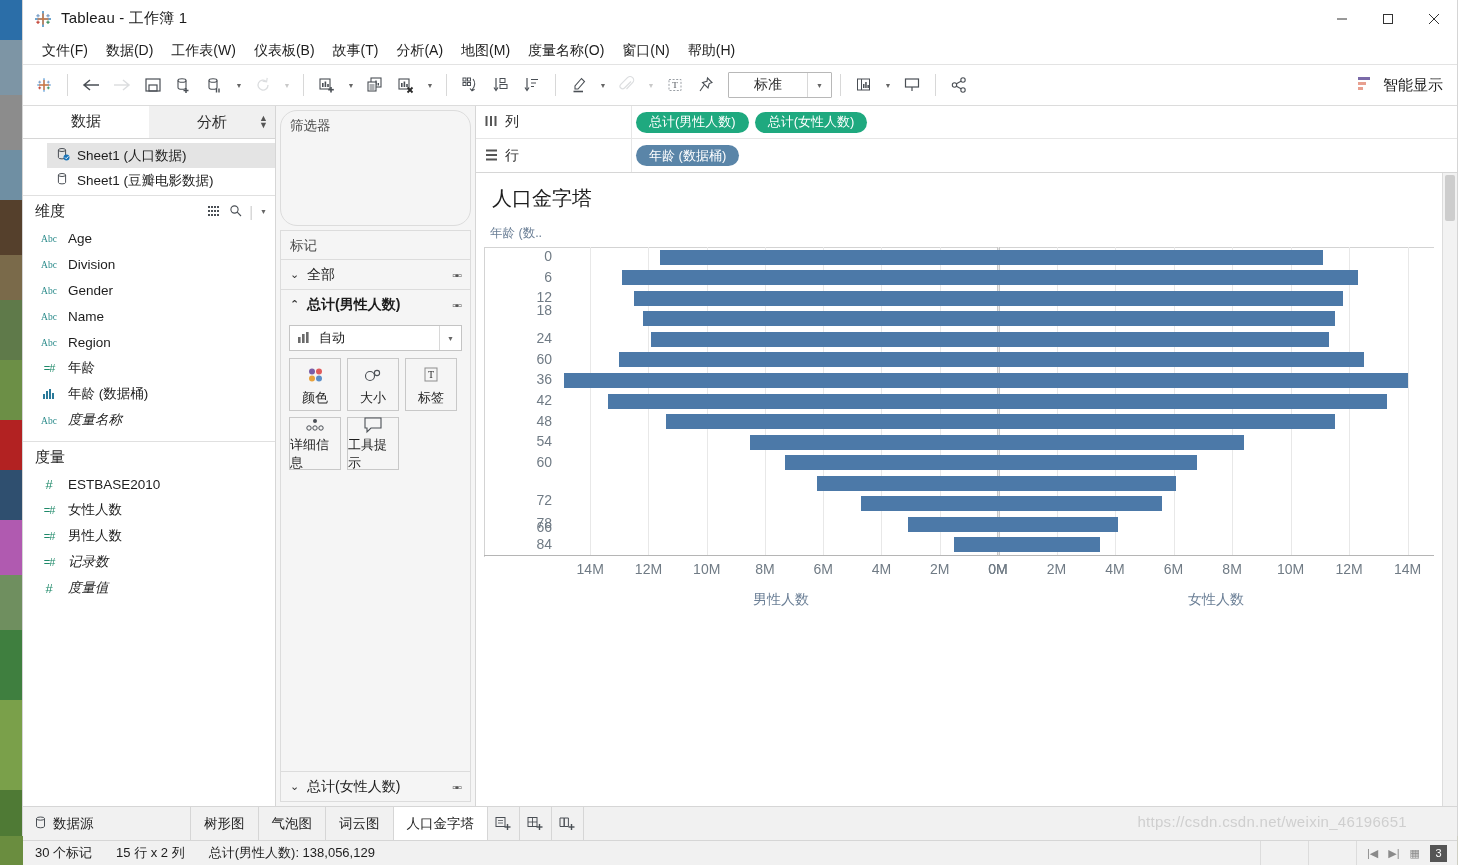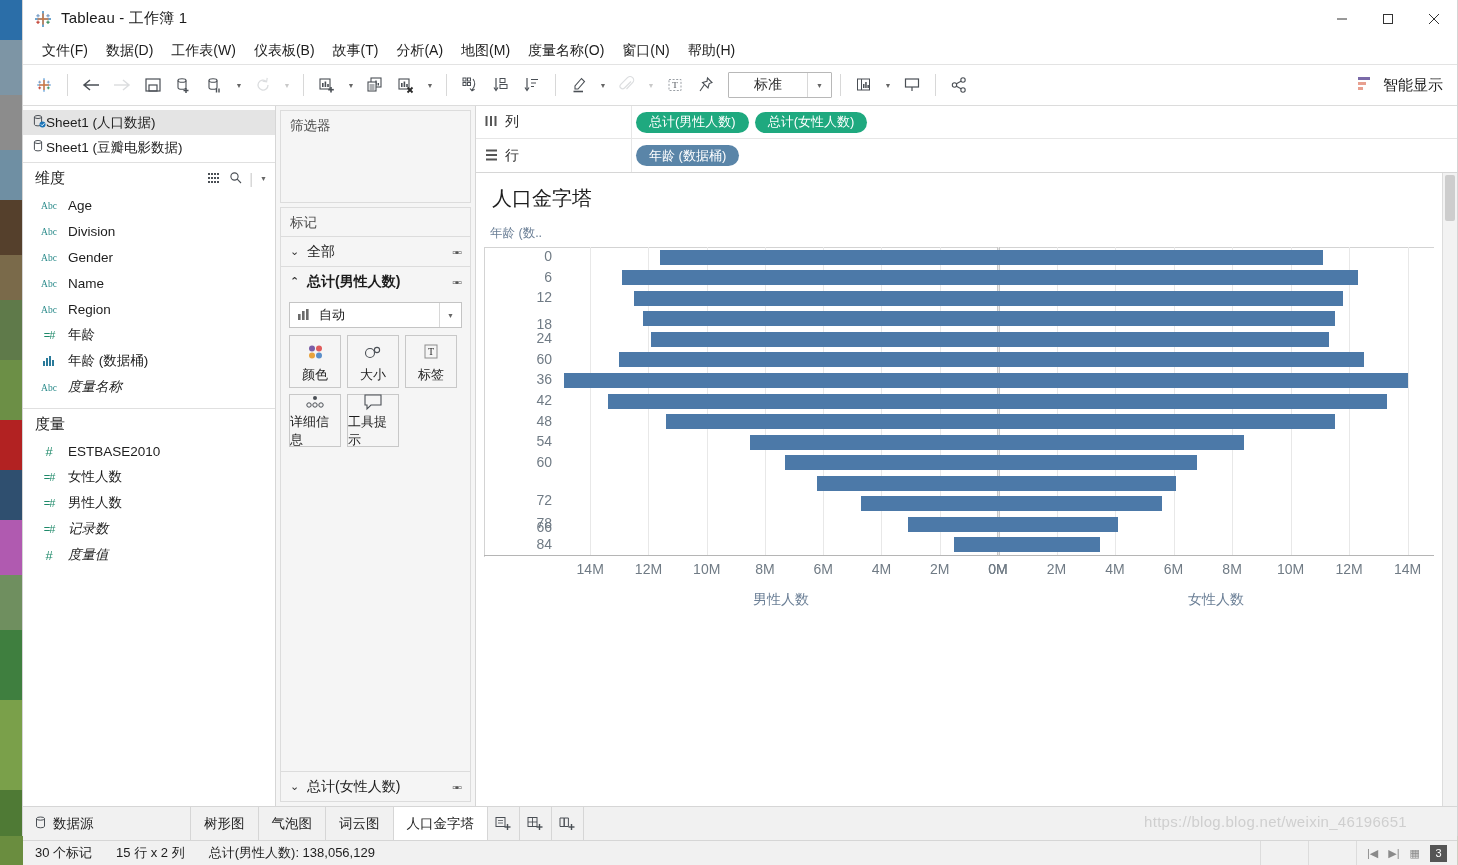--- a/index.html
+++ b/index.html
@@ -111,43 +111,43 @@
   .side-tabs { display: flex; height: 33px; border-bottom: 1px solid #d6d6d6; background: #f3f3f3; }
   .side-tab {
     flex: 1; display: flex; align-items: center; justify-content: center;
     font-size: 15px; color: #2b2b2b; position: relative;
   }
   .side-tab.active { background: #ffffff; border-bottom: 1px solid #fff; font-weight: 400;}
   .side-tab.inactive { background: #f0f0f0; }
   .side-tab .spin { position: absolute; right: 7px; font-size: 9px; color: #555; line-height: 7px;}
   .ds-list { padding: 4px 0 2px 0; border-bottom: 1px solid #e0e0e0; }
   .ds-item {
-    height: 25px; display: flex; align-items: center; padding-left: 10px;
-    font-size: 13.5px; color: #1d1d1d;
+    height: 25px; display: flex; align-items: center; gap: 7px; padding-left: 10px;
+    font-size: 13.5px; color: #1d1d1d; margin-left: 24px;
   }
   .ds-item.selected { background: #e4e4e4; }
   .sec-head {
     display: flex; align-items: center; padding: 6px 8px 4px 12px;
     font-size: 15px; color: #1d1d1d;
   }
   .sec-head .tools { margin-left: auto; display: flex; align-items: center; gap: 7px; color: #4a4a4a; }
   .field {
     height: 26px; display: flex; align-items: center; gap: 9px; padding-left: 16px;
     font-size: 13.5px; color: #1d1d1d;
   }
   .field .ftype { width: 20px; text-align: center; color: #2a8a8a; font-size: 10px; flex: none; }
   .field .fname.italic { font-style: italic; }
   .dim-block { border-bottom: 1px solid #e0e0e0; padding-bottom: 8px; min-height: 235px; }
   
   .cards { width: 200px; flex: none; background: #f5f5f5; border-right: 1px solid #d6d6d6;
            padding: 4px; display: flex; flex-direction: column; gap: 4px; }
   .card { border: 1px solid #dcdcdc; background: #f5f5f5; }
   .card-title { font-size: 13.5px; color: #4a4a4a; padding: 6px 9px 4px 9px; }
   .card.pages { height: 68px; }
-  .card.filters { height: 93px; }
+  .card.filters { height: 116px; border-radius: 17px; }
   .card.marks { flex: 1; display: flex; flex-direction: column; }
   .marks-row {
     height: 30px; display: flex; align-items: center; gap: 7px; padding: 0 9px;
     border-top: 1px solid #dcdcdc; font-size: 14px; color: #1d1d1d; background: #f5f5f5;
   }
   .marks-row.bold { font-weight: bold; }
   .marks-row .chev { font-size: 11px; color: #333; width: 10px; }
   .marks-row .mini { margin-left: auto; color: #555; font-size: 11px; letter-spacing: -1px;}
   .marks-body { padding: 6px 8px 8px 8px; flex: 1; background: #f5f5f5; }
   .mark-type {
@@ -505,20 +505,29 @@
             <rect x="1" y="11" width="5" height="3" fill="#e8a090"></rect>
           </svg>
         </span>
         <span>智能显示</span>
       </div>
     </div>
 
     <div class="bodyrow">
 
       <div class="sidebar">
+        <div class="side-tabs">
+          <div class="side-tab active">
+            <span>数据</span>
+          </div>
+          <div class="side-tab inactive">
+            <span>分析</span>
+            <span class="spin">▲<br>▼</span>
+          </div>
+        </div>
 
         <div class="ds-list">
           <div class="ds-item selected">
             <span>
               <svg width="13" height="14" viewBox="0 0 13 14">
                 <ellipse cx="5" cy="3" rx="3.6" ry="1.5" fill="none" stroke="#4a4f55" stroke-width="1"></ellipse>
                 <path d="M1.4 3 v7.4 a3.6 1.5 0 0 0 7.2 0 V3" fill="none" stroke="#4a4f55" stroke-width="1"></path>
                 <circle cx="9.5" cy="10.5" r="3" fill="#1a74b8"></circle>
                 <path d="M8 10.5 l1.2 1.2 l2.2 -2.4" fill="none" stroke="#fff" stroke-width="1"></path>
               </svg>
@@ -794,21 +803,21 @@
               <div class="axisline" style="left: 8px; top: 382px; width: 950px; height: 1px; background: rgb(181, 181, 181);"></div>
               <div class="ylabel" style="left: 14px; width: 62px; top: 75.2667px;">0</div>
               <div class="bar" style="left: 184.121px; top: 76.7667px; width: 337.879px; background: rgb(76, 121, 168);"></div>
               <div class="bar" style="left: 522px; top: 76.7667px; width: 324.805px; background: rgb(76, 121, 168);"></div>
               <div class="ylabel" style="left: 14px; width: 62px; top: 95.8px;">6</div>
               <div class="bar" style="left: 146.255px; top: 97.3px; width: 375.745px; background: rgb(76, 121, 168);"></div>
               <div class="bar" style="left: 522px; top: 97.3px; width: 359.919px; background: rgb(76, 121, 168);"></div>
               <div class="ylabel" style="left: 14px; width: 62px; top: 116.333px;">12</div>
               <div class="bar" style="left: 157.906px; top: 117.833px; width: 364.094px; background: rgb(76, 121, 168);"></div>
               <div class="bar" style="left: 522px; top: 117.833px; width: 345.289px; background: rgb(76, 121, 168);"></div>
-              <div class="ylabel" style="left: 14px; width: 62px; top: 143px;">18</div>
+              <div class="ylabel" style="left: 14px; width: 62px; top: 129px;">18</div>
               <div class="bar" style="left: 166.644px; top: 138.367px; width: 355.356px; background: rgb(76, 121, 168);"></div>
               <div class="bar" style="left: 522px; top: 138.367px; width: 336.51px; background: rgb(76, 121, 168);"></div>
               <div class="ylabel" style="left: 14px; width: 62px; top: 157.4px;">24</div>
               <div class="bar" style="left: 175.383px; top: 158.9px; width: 346.617px; background: rgb(76, 121, 168);"></div>
               <div class="bar" style="left: 522px; top: 158.9px; width: 330.658px; background: rgb(76, 121, 168);"></div>
               <div class="ylabel" style="left: 14px; width: 62px; top: 177.933px;">60</div>
               <div class="bar" style="left: 143.342px; top: 179.433px; width: 378.658px; background: rgb(76, 121, 168);"></div>
               <div class="bar" style="left: 522px; top: 179.433px; width: 365.772px; background: rgb(76, 121, 168);"></div>
               <div class="ylabel" style="left: 14px; width: 62px; top: 198.467px;">36</div>
               <div class="bar" style="left: 88px; top: 199.967px; width: 434px; background: rgb(76, 121, 168);"></div>
@@ -913,15 +922,15 @@
       <div class="st-box"></div>
       <div class="st-box"></div>
       <div class="stnav">
         <span>|◀</span>
         <span>▶|</span>
         <span>▦</span>
         <span class="badge-sq">3</span>
       </div>
     </div>
 
-    <div class="watermark">https://blog.blog.net/weixin_46196651</div>
+    <div class="watermark">https://csdn.csdn.net/weixin_46196651</div>
   </div>
 </div>
 
 </body></html>

